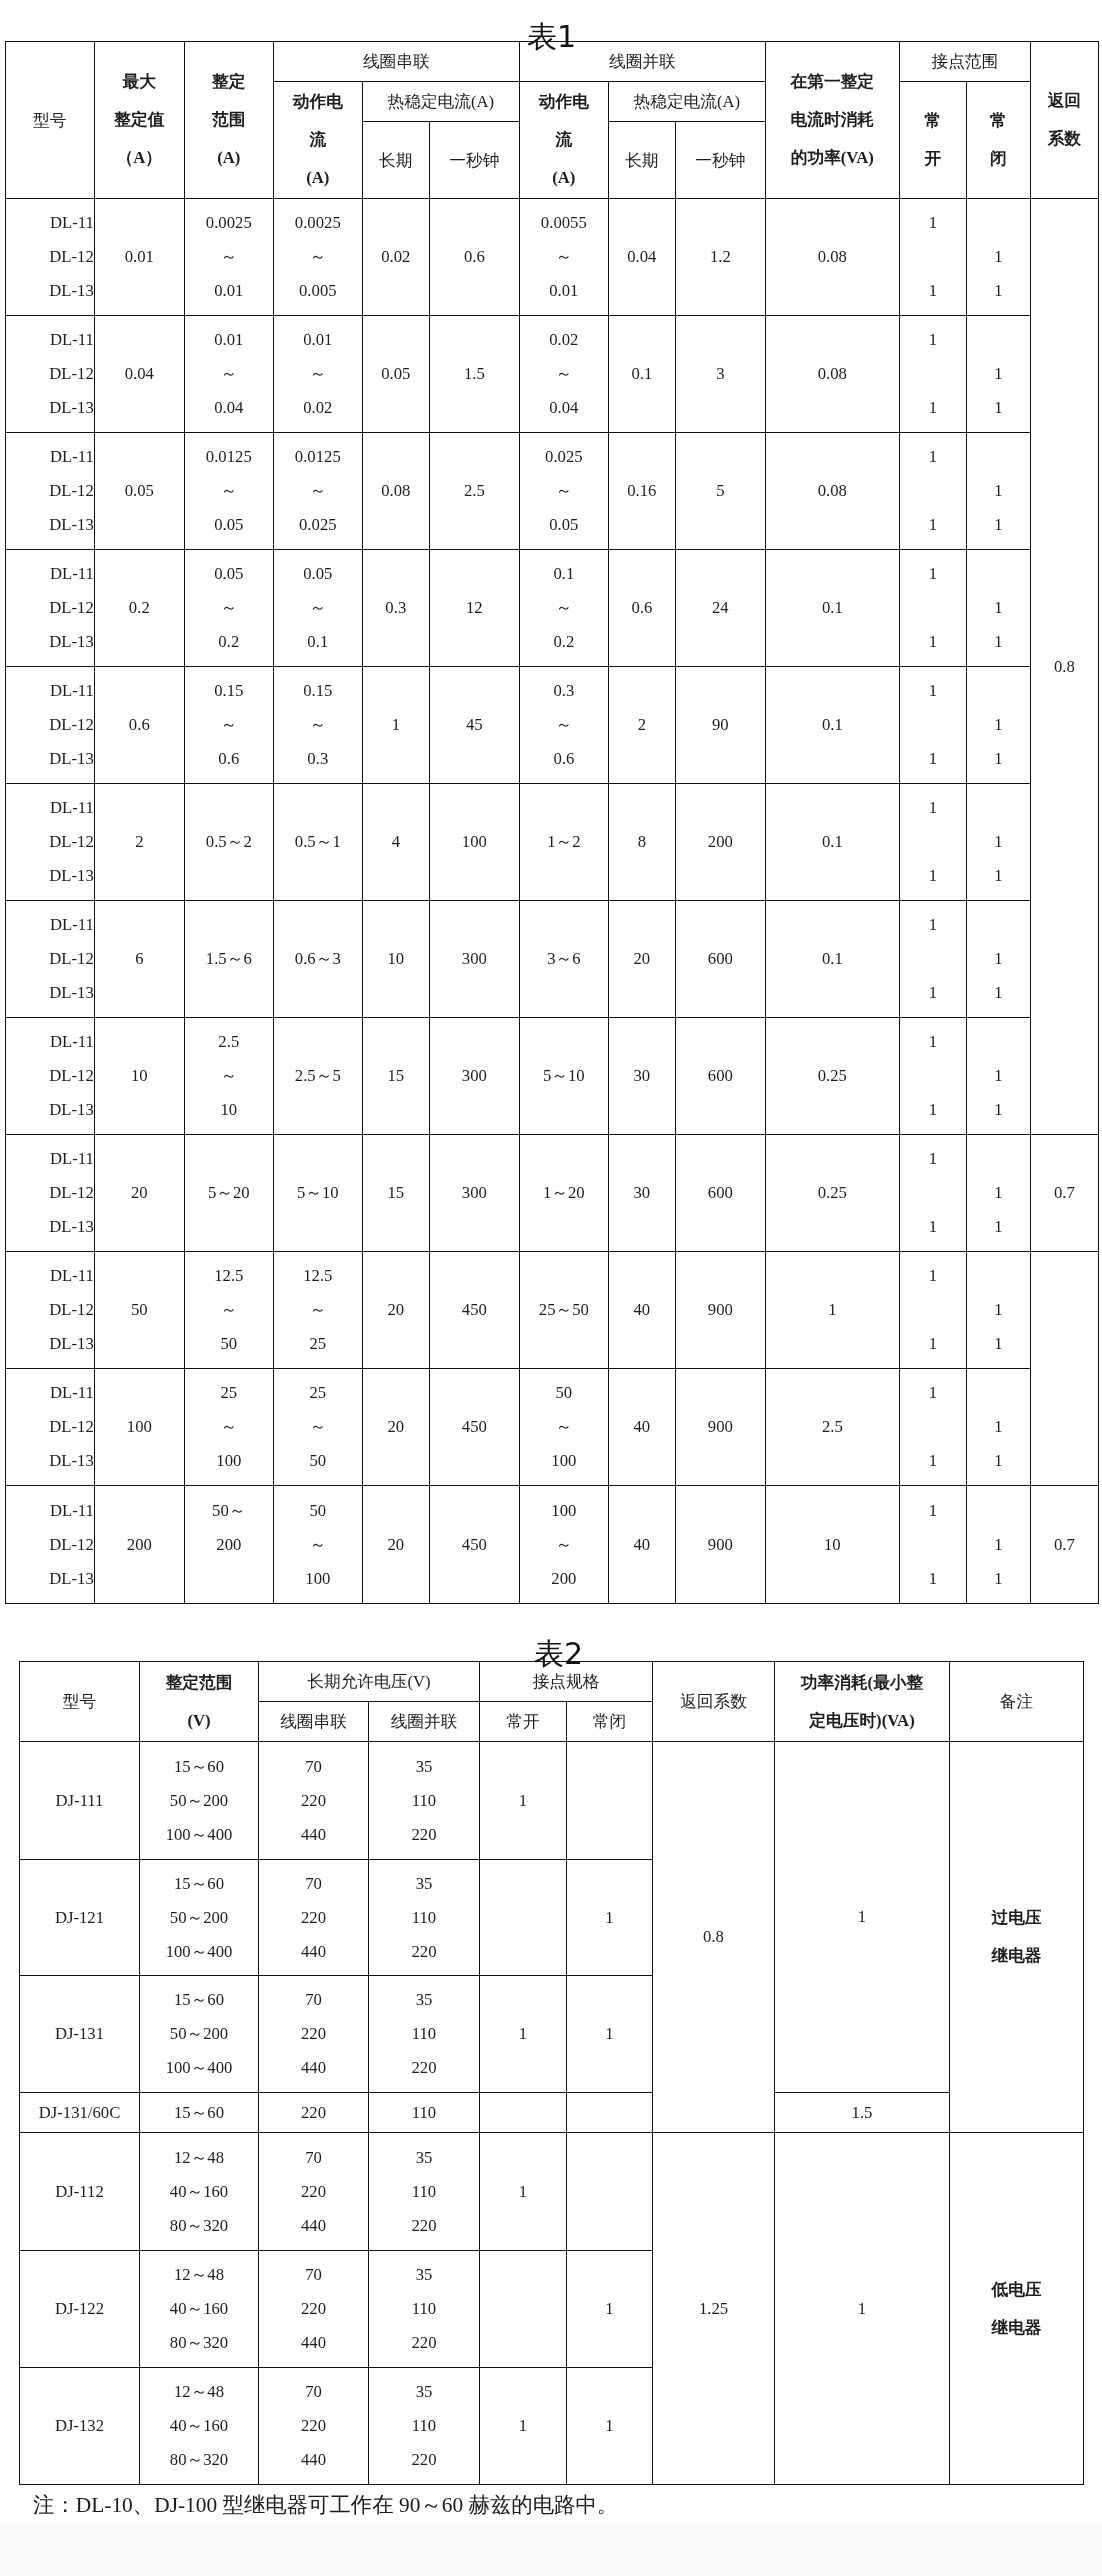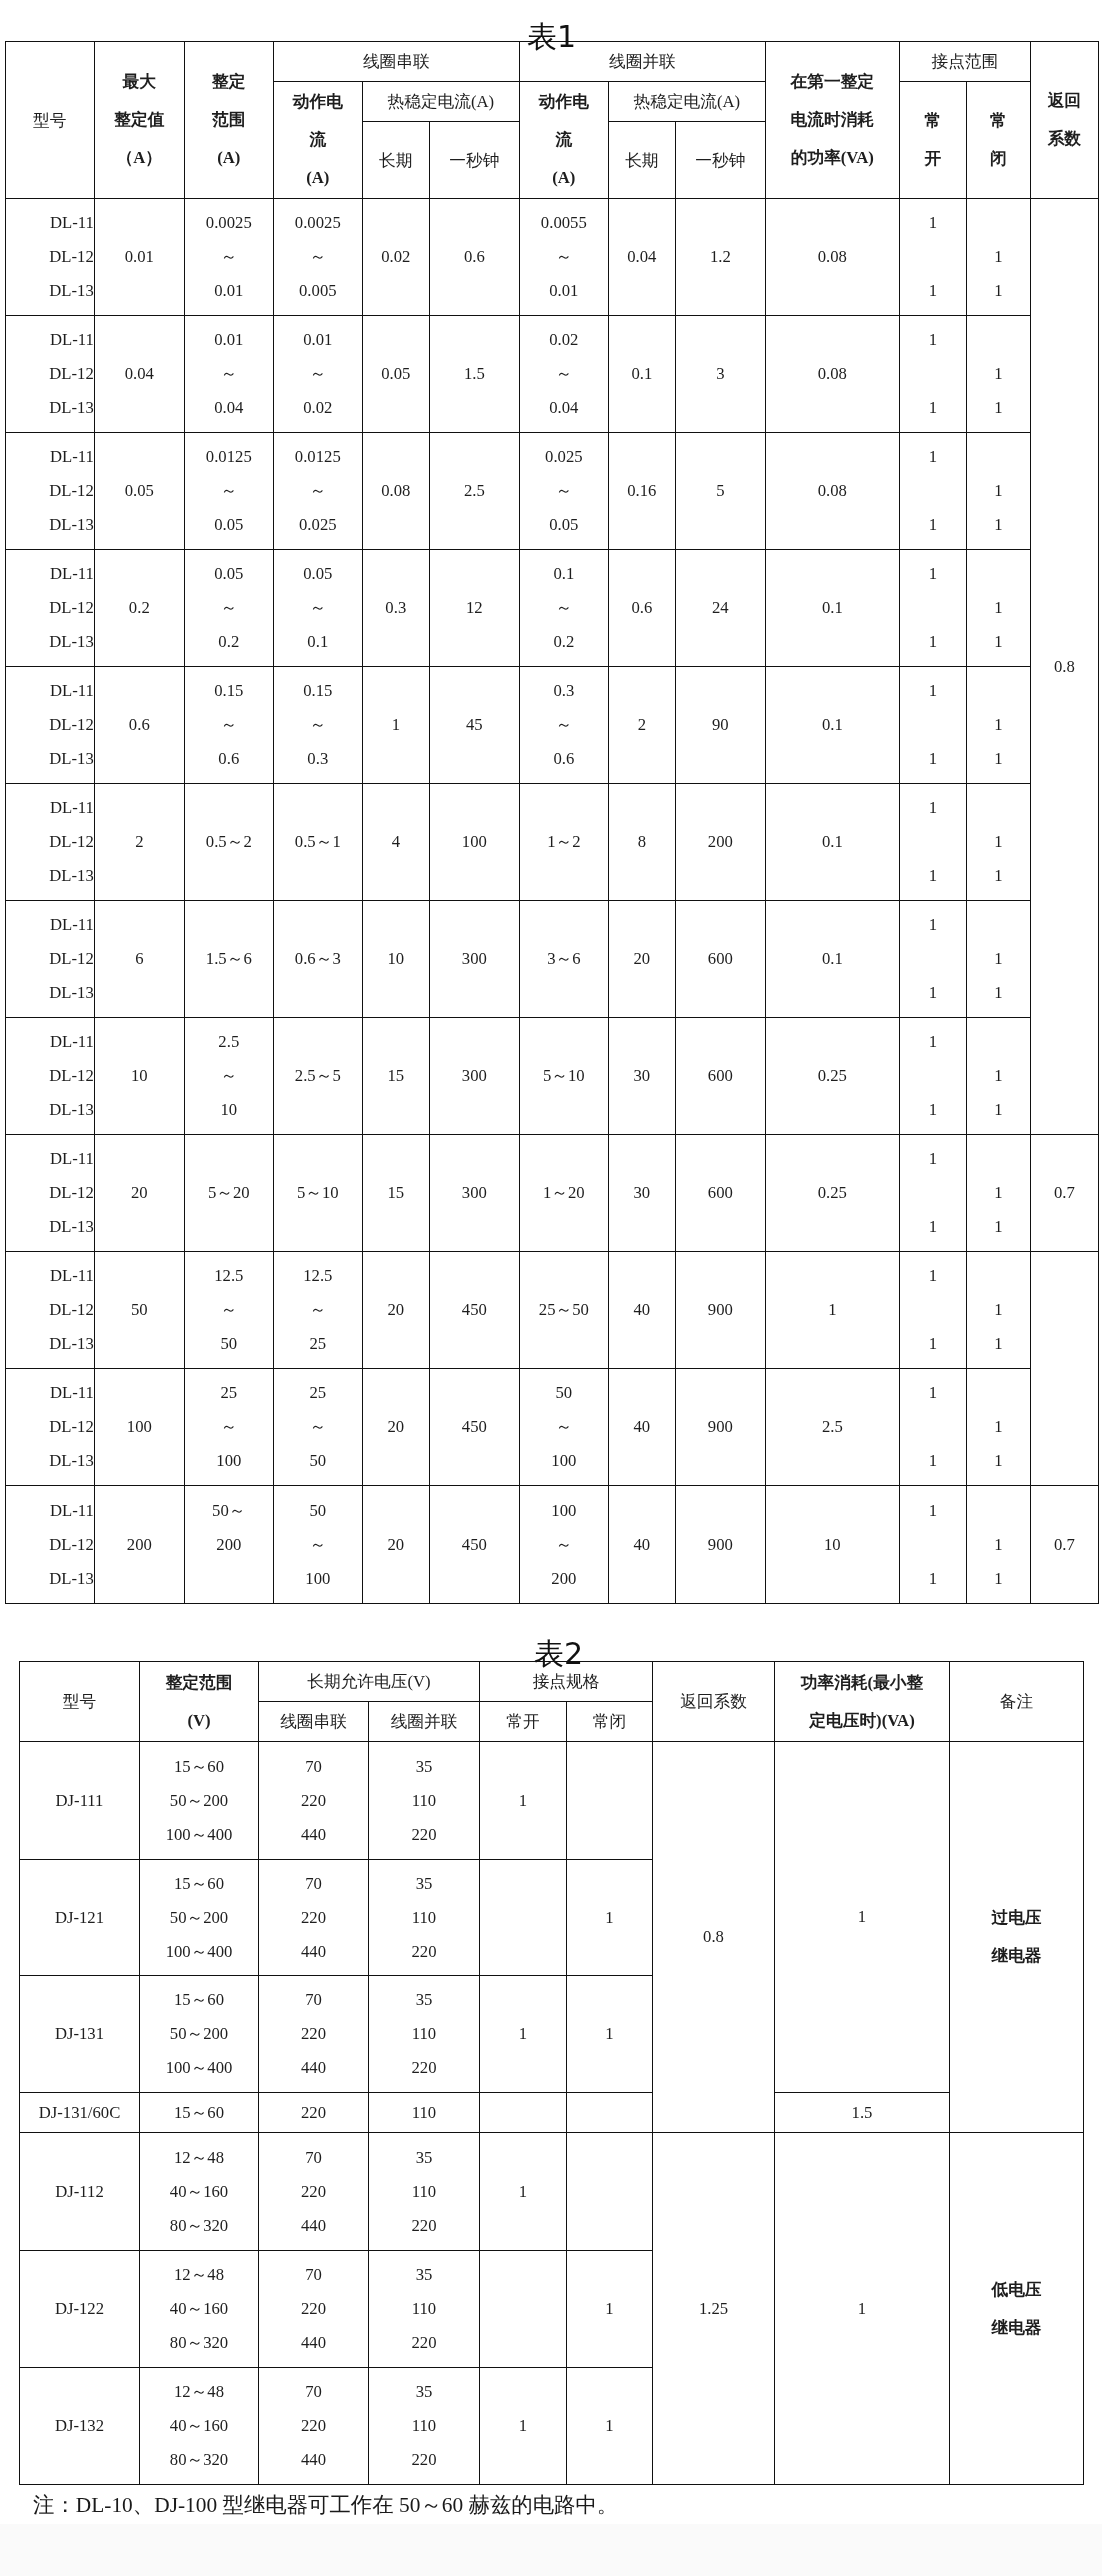--- a/index.html
+++ b/index.html
@@ -928,14 +928,14 @@
             <span>220</span>
           </div>
         </td>
         <td><span>1</span></td>
         <td><span>1</span></td>
       </tr>
     </tbody>
 </table>
 
 <div class="bottom-shade"></div>
-<div class="note">注：DL-10、DJ-100 型继电器可工作在 50～60 赫兹的电路中。</div>
+<div class="note">注：DL-10、DJ-100 型继电器可工作在 90～60 赫兹的电路中。</div>
 
 
 </body></html>

